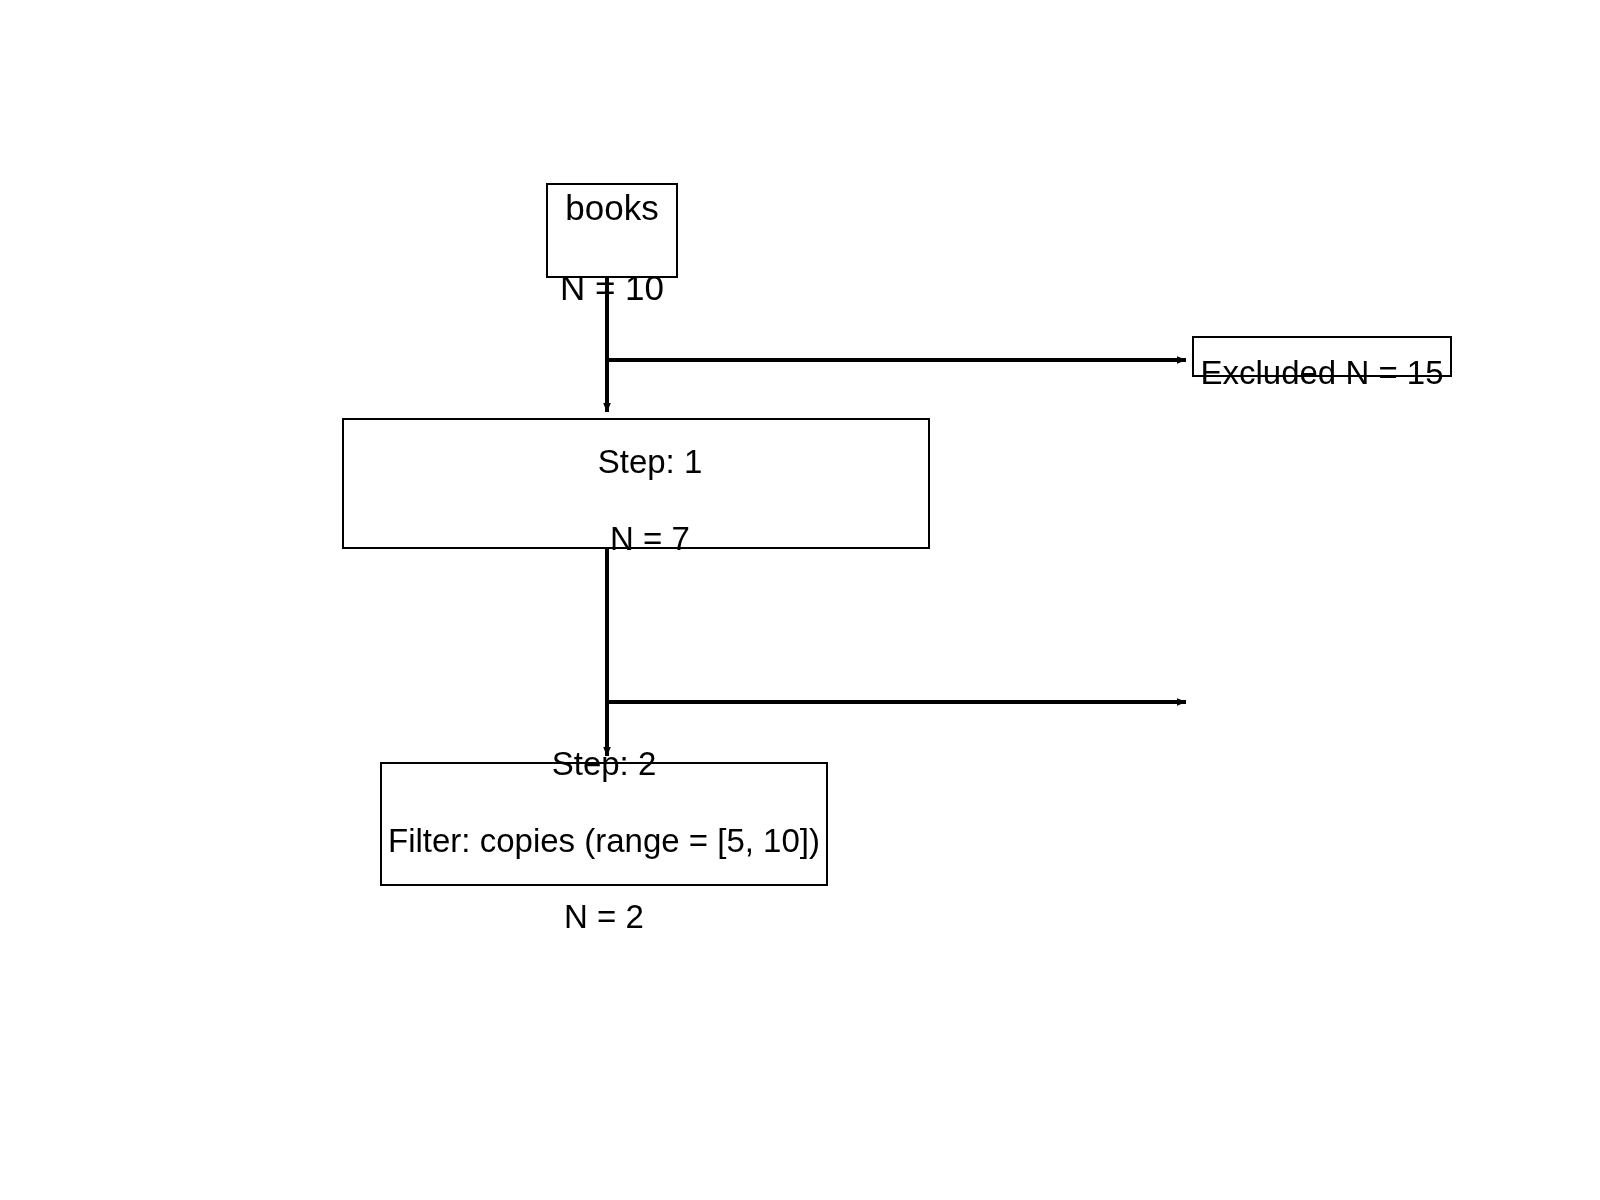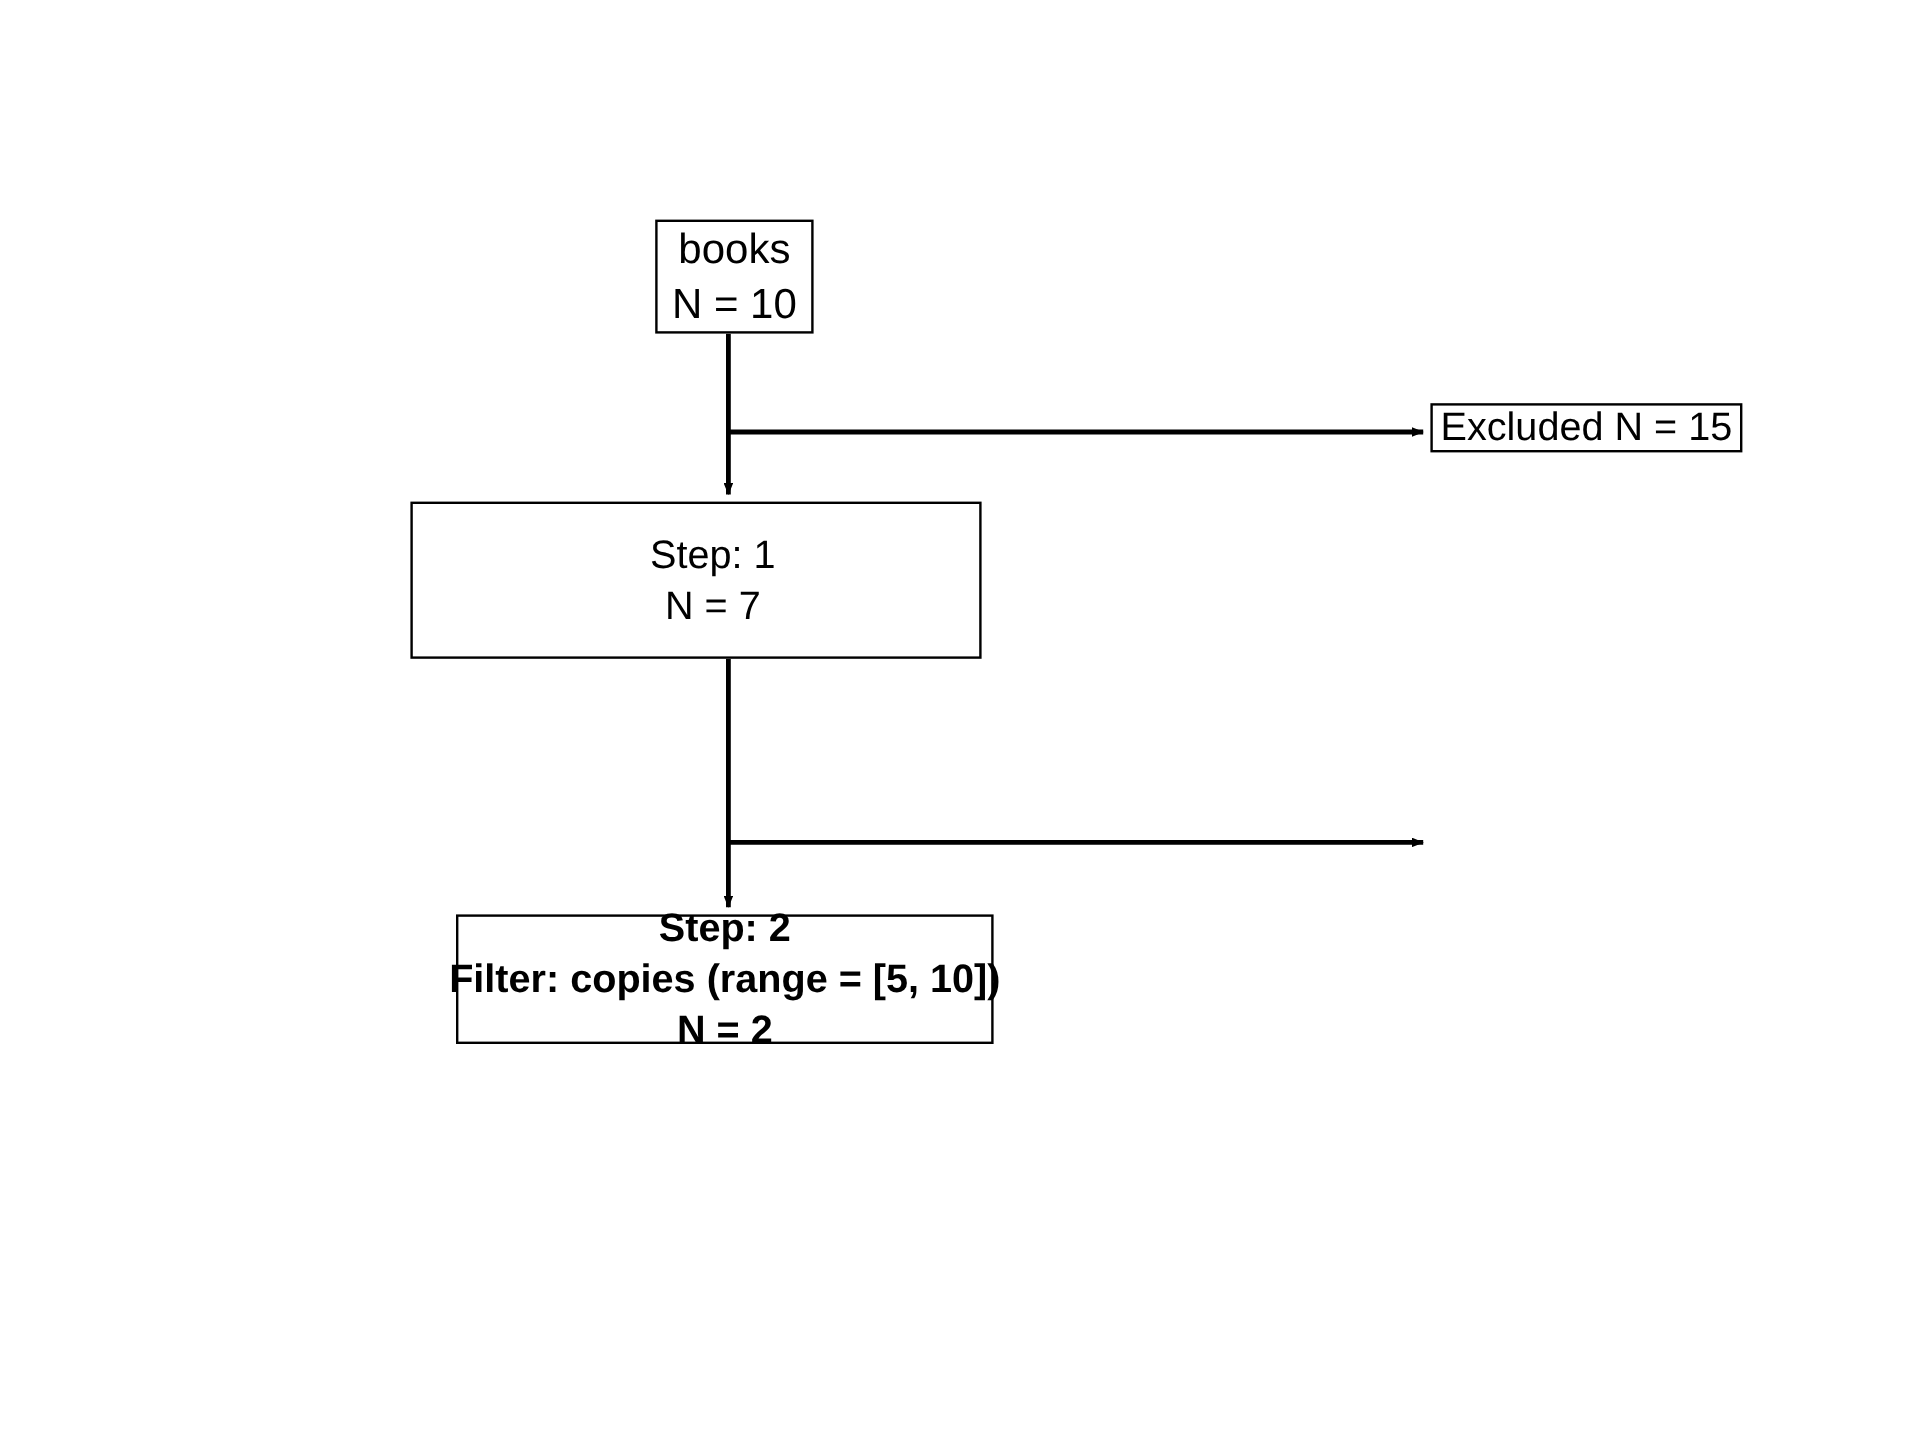--- a/index.html
+++ b/index.html
@@ -35,50 +35,50 @@
     flex-direction: column;
     align-items: center;
     justify-content: center;
     color: #000000;
   }
   .node-line {
     display: block;
     white-space: nowrap;
     text-align: center;
     line-height: 1.30;
+    margin-top: 34px;
   }
 
   
   #node-source {
     left: 546px;
     top: 183px;
     width: 132px;
     height: 95px;
     font-size: 35px;
   }
   #node-source .node-line { padding: 0 6px; }
 
   
   #node-step-1 {
     left: 342px;
     top: 418px;
-    width: 476px;
+    width: 588px;
     height: 131px;
     font-size: 33px;
     padding-left: 28px;
   }
 
   
   #node-step-2 {
     left: 380px;
     top: 762px;
     width: 448px;
-    height: 108px;
+    height: 124px;
     font-size: 33px;
-    font-weight: bold;
   }
 
   
   .excluded-box {
     font-size: 33px;
     padding: 12px 8px;
     justify-content: center;
   }
   #node-excluded-1 {
     left: 1192px;

